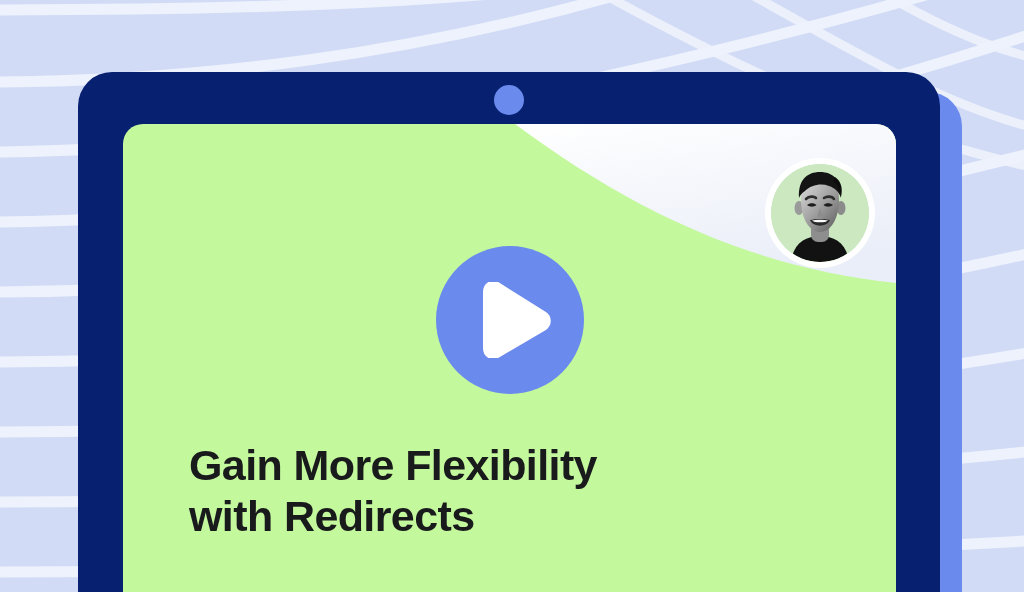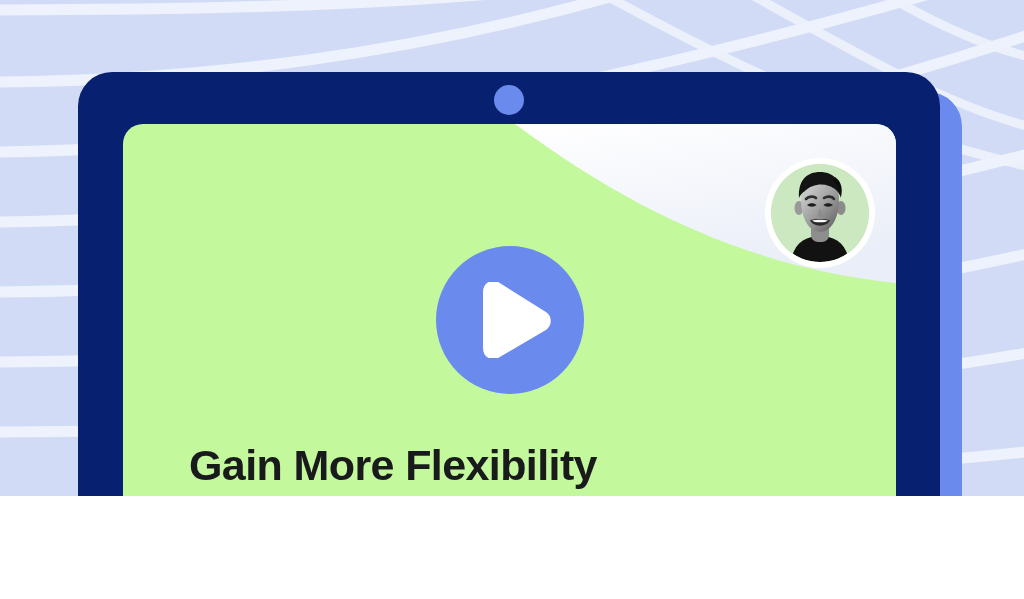--- a/index.html
+++ b/index.html
@@ -7,21 +7,21 @@
     padding: 0;
     width: 1024px;
     height: 599px;
     overflow: hidden;
     font-family: "Liberation Sans", sans-serif;
   }
 
   #stage {
     position: relative;
     width: 1024px;
-    height: 496px;
+    height: 592px;
     overflow: hidden;
     background: #d1dbf6;
   }
 
   
   #bg-waves {
     position: absolute;
     inset: 0;
     width: 1024px;
     height: 599px;
@@ -237,15 +237,16 @@
 
           <path d="M 39 56 C 44 54.5 54 54.5 59 56 C 56 63.5 42 63.5 39 56 Z" fill="#2a2a2a"></path>
           <path d="M 41 56.4 C 45 55.4 53 55.4 57 56.4 C 55 59 43 59 41 56.4 Z" fill="#fbfbfb"></path>
         </g>
       </svg>
     </div>
   </div>
 
   <div id="headline">
     <span class="ln">Gain More Flexibility</span>
+    <span class="ln">with Redirects</span>
   </div>
 
 </div>
 
 </body></html>

